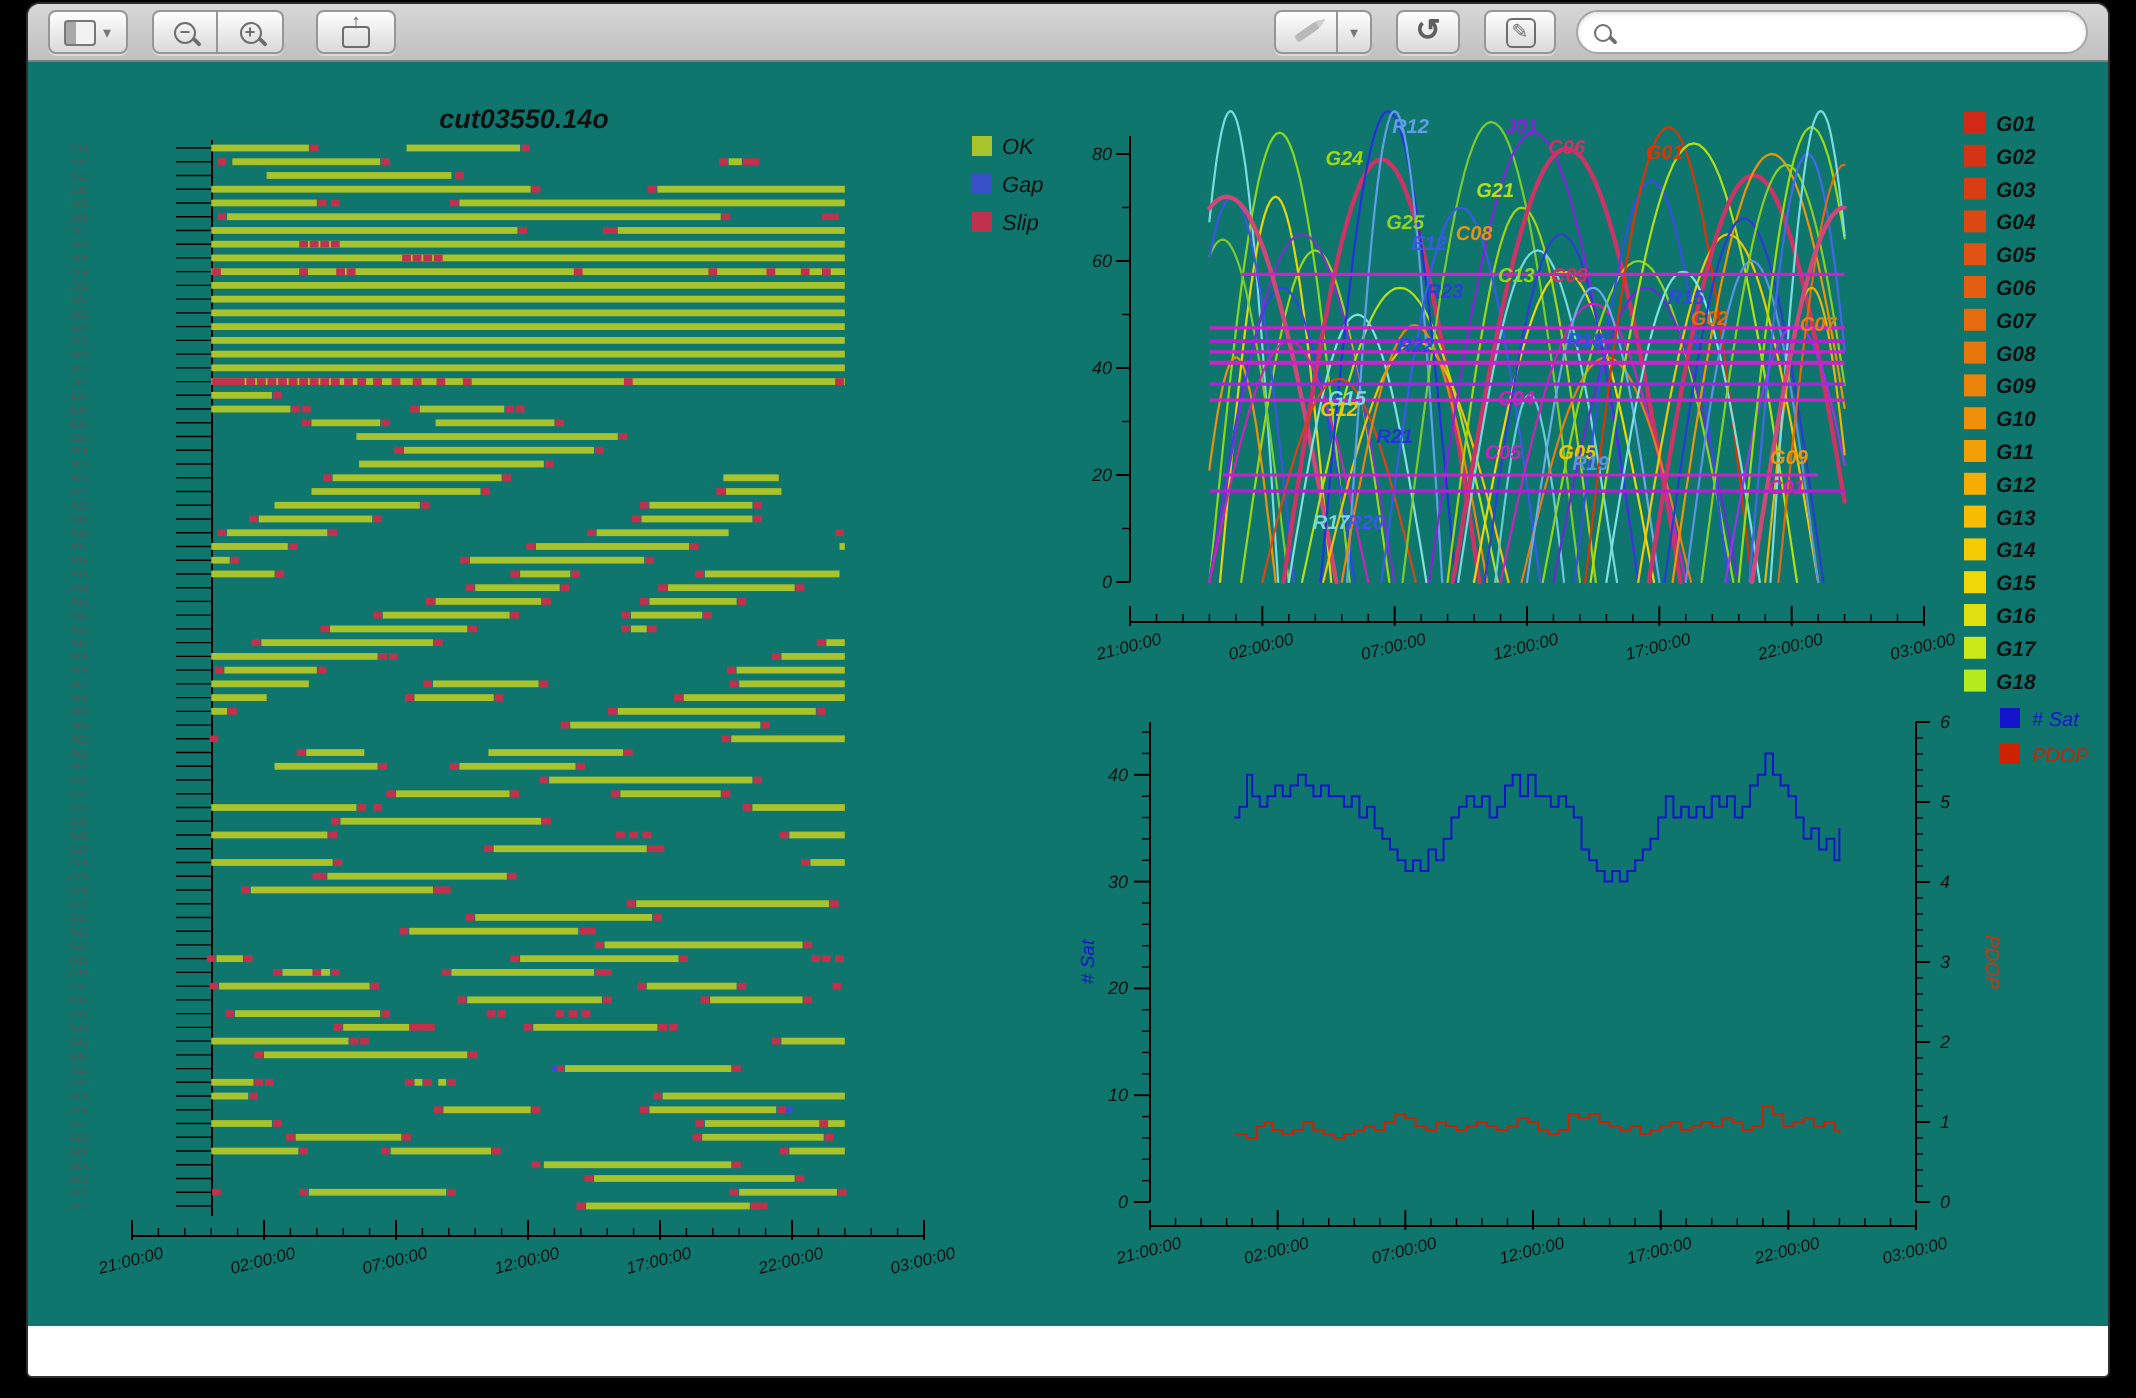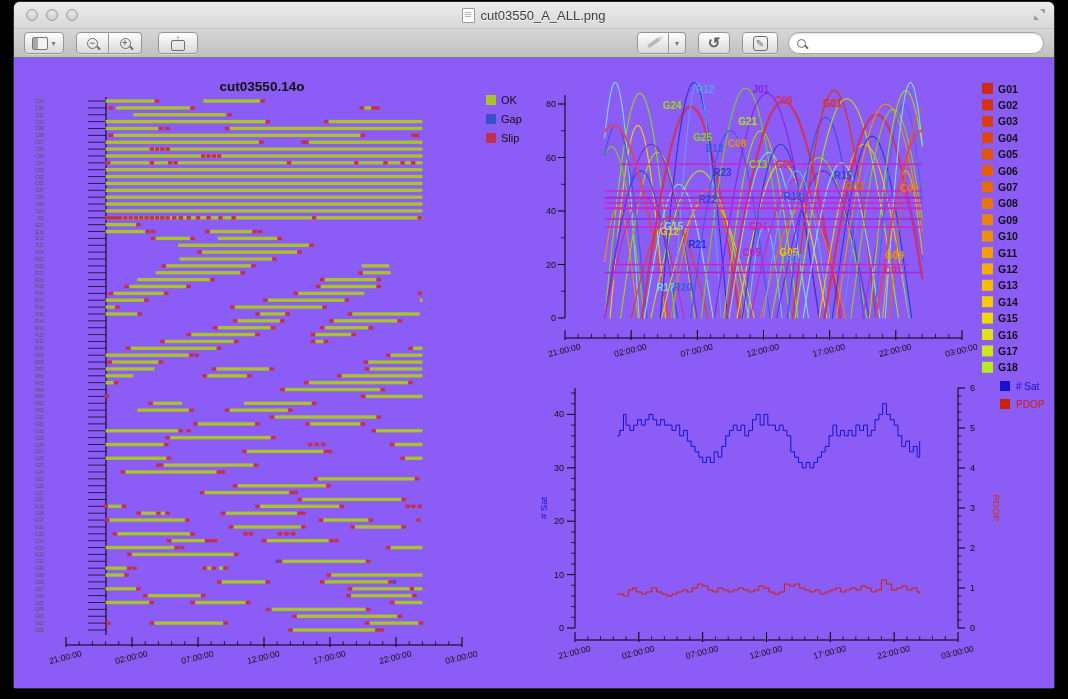--- a/index.html
+++ b/index.html
@@ -48,43 +48,28 @@
   .pen-glyph::after{content:"";position:absolute;right:-5px;top:0;border-top:2px solid transparent;
     border-bottom:2px solid transparent;border-left:5px solid #cfcfcf;}
   .rot-glyph{font-size:15px;font-weight:bold;color:#5f5f5f;line-height:1;margin-top:-2px;}
   .markup-glyph{width:13px;height:13px;border:1.5px solid #6e6e6e;border-radius:3px;
     display:flex;align-items:center;justify-content:center;font-size:10px;color:#6e6e6e;}
   .search{margin-left:10px;width:238px;height:20px;border:1px solid #a5a5a5;border-radius:11px;
     background:#fff;display:flex;align-items:center;padding:0 8px;gap:5px;box-shadow:inset 0 1px 2px rgba(0,0,0,.12);}
   .search input{border:none;outline:none;flex:1;font-size:11px;background:transparent;
     font-family:"Liberation Sans",sans-serif;}
   .search .mag{width:7px;height:7px;border-width:1.4px;flex:none;}
-  .content{position:relative;height:632px;background:#8b5cf6;}
+  .content{position:relative;height:632px;background:#0f766e;font-style:italic;}
   svg text{font-family:"Liberation Sans",sans-serif;}
   .sp{margin-left:12px}.sp2{margin-left:16px}.right{margin-left:auto}
 </style>
 </head>
 <body>
 
 <div class="window">
-  <div class="titlebar">
-    <div class="lights">
-      <span class="light"></span>
-      <span class="light"></span>
-      <span class="light"></span>
-    </div>
-    <div class="title-wrap">
-      <span class="doc-icon"></span>
-      <span class="title-text">cut03550_A_ALL.png</span>
-    </div>
-    <div class="fs-corner">
-      <span class="t1"></span>
-        <span class="t2"></span>
-    </div>
-  </div>
   <div class="toolbar">
     <div class="btn" style="width:40px">
       <span class="sidebar-glyph"></span>
       <span class="caret">▾</span>
     </div>
     <div class="grp sp">
       <div class="btn" style="width:33px">
         <span class="mag">
             <span class="sign">−</span>
           </span>

